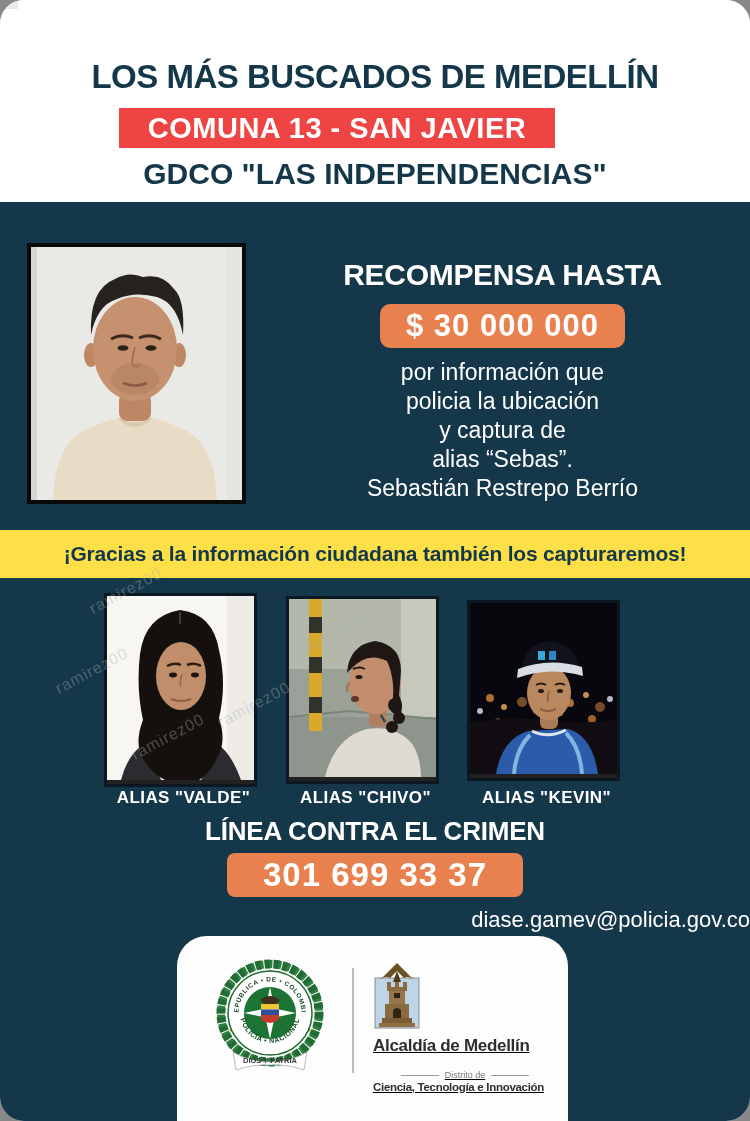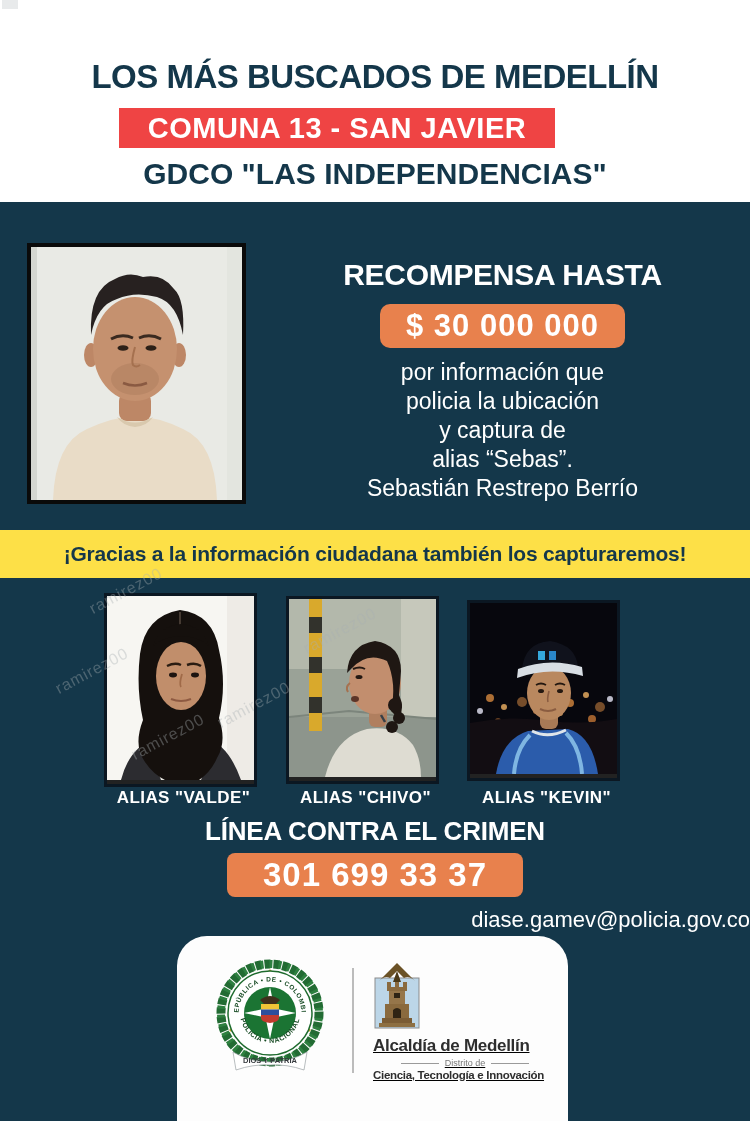--- a/index.html
+++ b/index.html
@@ -1,17 +1,17 @@
 <!DOCTYPE html>
 <html><head>
 <meta charset="utf-8">
 <style>
   html,body{margin:0;padding:0;background:#888;}
   .poster{position:relative;width:750px;height:1121px;margin:0 auto;background:#ffffff;
-          font-family:"Liberation Sans", sans-serif;overflow:hidden;}
+          font-family:"Liberation Sans", sans-serif;overflow:hidden;border-radius:24px;}
   
   .hdr{position:absolute;left:0;top:0;width:750px;height:202px;background:#fff;text-align:center;}
   .hdr-title{position:absolute;left:0;top:58px;width:750px;font-size:33px;font-weight:800;
              color:#14374a;letter-spacing:-0.5px;}
   .hdr-banner{position:absolute;left:119px;top:108px;width:436px;height:40px;line-height:40px;
               background:#ef4444;color:#fff;font-size:29px;font-weight:800;letter-spacing:0.5px;}
   .hdr-sub{position:absolute;left:0;top:157px;width:750px;font-size:30px;font-weight:800;color:#14374a;}
   .corner-artifact{position:absolute;left:2px;top:0;width:16px;height:9px;background:#e8eaeb;}
   
   .sec1{position:absolute;left:0;top:202px;width:750px;height:328px;background:#14374a;}
@@ -41,21 +41,21 @@
   .contact-phone{display:inline-block;margin-top:6px;background:#e8814d;border-radius:8px;
                  padding:3px 36px;font-size:33px;font-weight:800;letter-spacing:1px;}
   .contact-email{margin-top:10px;font-size:22px;font-weight:400;text-align:right;}
   
   .card{position:absolute;left:177px;top:358px;width:391px;height:185px;background:#fdfdfd;
         border-radius:30px 30px 0 0;z-index:4;}
   .crest{position:absolute;left:38px;top:22px;}
   .card-divider{position:absolute;left:175px;top:32px;width:2px;height:105px;background:#bcbcbc;}
   .alcaldia{position:absolute;left:196px;top:26px;width:184px;text-align:left;text-decoration:underline;}
   .alc-name{margin-top:2px;font-size:17px;font-weight:700;color:#2e2e2e;letter-spacing:-0.3px;}
-  .alc-row{display:flex;align-items:center;justify-content:center;gap:6px;margin-top:2px;}
+  .alc-row{display:flex;align-items:center;justify-content:center;gap:6px;margin-top:14px;}
   .alc-line{width:38px;height:1px;background:#9a9a9a;}
   .alc-district{font-size:9px;color:#777;}
   .alc-sub{margin-top:1px;font-size:11.5px;font-weight:700;color:#2e2e2e;letter-spacing:-0.3px;}
 </style>
 </head>
 <body>
 
 <div class="poster">
 
   <div class="hdr">

